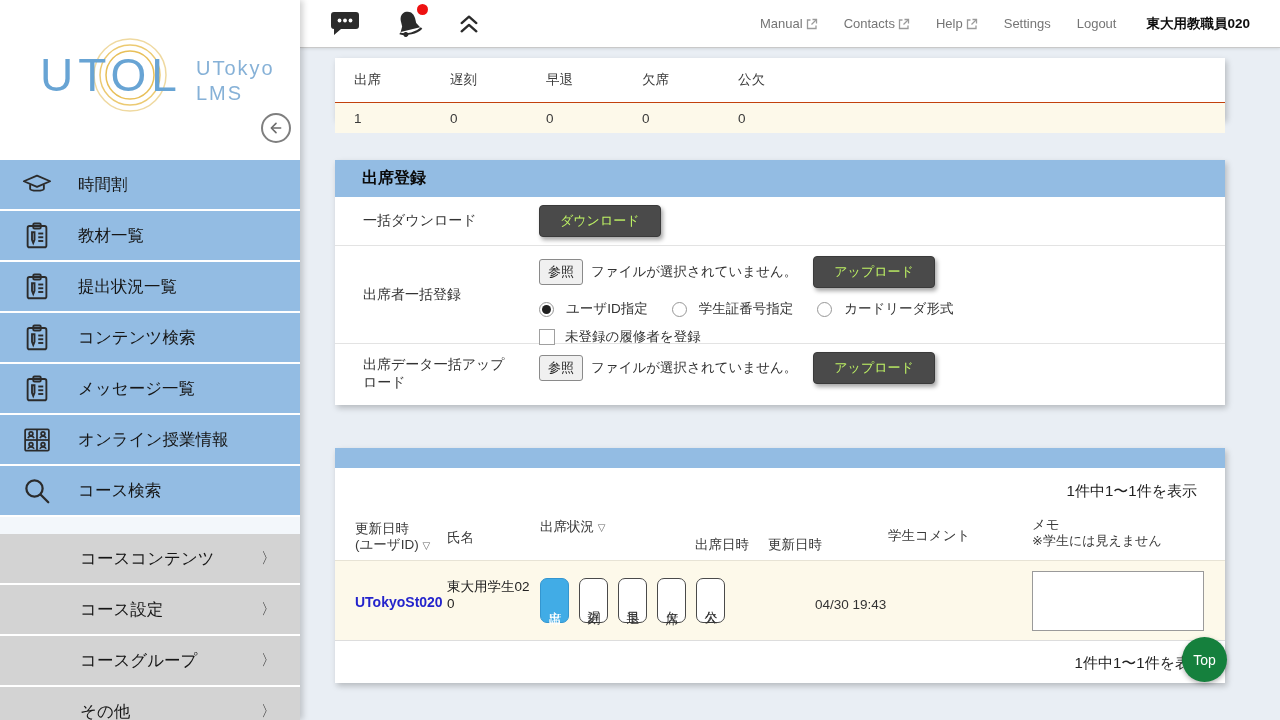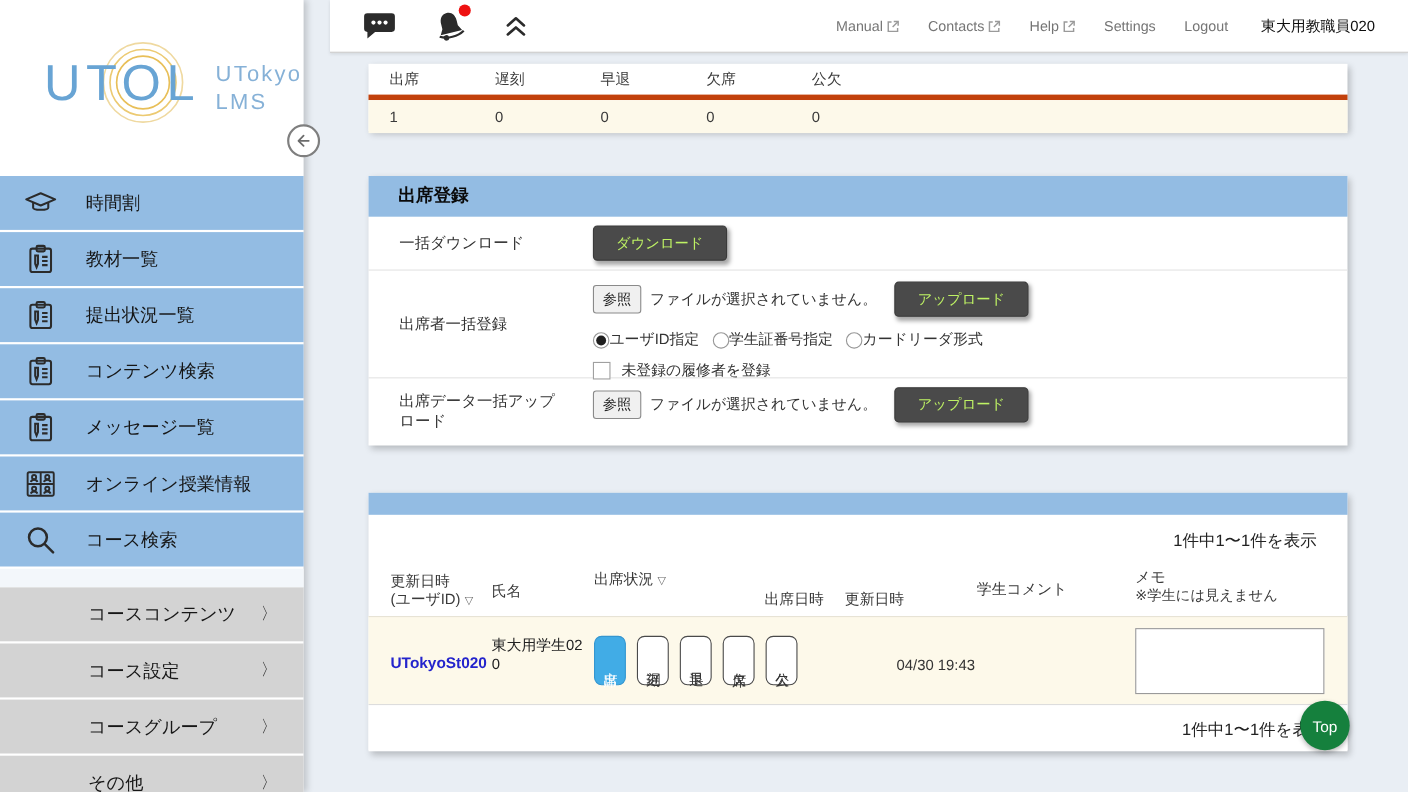--- a/index.html
+++ b/index.html
@@ -6,21 +6,21 @@
   html,body { width:1280px; height:720px; }
   body {
     position:relative; overflow:hidden;
     background:#e9eef4;
     font-family:"Liberation Sans","DejaVu Sans",sans-serif;
     color:#333;
   }
 
   
   #sidebar {
-    position:absolute; left:0; top:0; width:276px; height:720px;
+    position:absolute; left:0; top:0; width:300px; height:720px;
     background:#ffffff; box-shadow:3px 0 6px rgba(0,0,0,.18); z-index:6;
   }
   .logo-area { position:relative; height:160px; }
   .logo-rings { position:absolute; left:92px; top:37px; }
   .logo-title {
     position:absolute; left:40px; top:48px; z-index:2;
     font-size:46px; color:#68a4d4; letter-spacing:5px; font-weight:400;
   }
   .logo-sub {
     position:absolute; left:196px; top:56px; z-index:2;
@@ -60,31 +60,31 @@
     position:absolute; right:-4px; top:-5px; width:11px; height:11px;
     border-radius:50%; background:#ee1111;
   }
   .topbar-links {
     margin-left:auto; margin-right:30px; display:flex; align-items:center; gap:26px;
   }
   .topbar-link {
     font-size:13px; color:#757575; text-decoration:none;
     display:flex; align-items:center; gap:3px; cursor:pointer;
   }
-  .user-name { font-size:13.5px; font-weight:normal; color:#0d0d0d; margin-left:4px; }
+  .user-name { font-size:13.5px; font-weight:bold; color:#0d0d0d; margin-left:4px; }
 
   .panel {
     position:absolute; left:35px; width:890px; background:#fff;
     box-shadow:2px 3px 6px rgba(0,0,0,.22);
   }
 
   
   #panel-summary { top:58px; height:61px; }
   .sum-row { display:flex; padding-left:19px; align-items:center; }
-  .sum-head { height:33px; border-bottom:5px solid #c2410c; }
+  .sum-head { height:45px; border-bottom:1px solid #c2410c; }
   .sum-vals { height:30px; background:#fdf9ea; }
   .sum-cell { width:96px; font-size:13.5px; color:#3a3a3a; }
 
   
   #panel-form { top:160px; height:245px; }
   .panel-title {
     height:37px; background:#93bce3; display:flex; align-items:center;
     padding-left:27px; font-size:16px; font-weight:bold; color:#0a0a0a;
   }
   .form-row { display:flex; border-bottom:1px solid #e3e3e3; }
@@ -102,21 +102,21 @@
     background:#4a4a4a; color:#bef264; border:1px solid #3a3a3a; border-radius:4px;
     padding:6px 20px; font-size:13px; cursor:pointer;
     box-shadow:2px 3px 4px rgba(0,0,0,.35);
   }
   .btn-browse {
     background:#f0f0f0; border:1px solid #8a8a8a; border-radius:3px;
     padding:3px 8px; font-size:13px; color:#222; cursor:pointer;
   }
   .file-line { display:flex; align-items:center; gap:8px; }
   .no-file { font-size:13.5px; color:#333; margin-right:8px; }
-  .radio-line { display:flex; align-items:center; gap:0; margin-top:12px; }
+  .radio-line { display:flex; align-items:center; gap:12px; margin-top:12px; }
   .radio {
     width:15px; height:15px; border-radius:50%; border:1.5px solid #979797;
     background:#fff; display:inline-block; position:relative; cursor:pointer; flex:0 0 15px;
   }
   .radio.sel::after {
     content:''; position:absolute; left:2px; top:2px; right:2px; bottom:2px;
     background:#1f1f1f; border-radius:50%;
   }
   .radio-label { font-size:13.5px; color:#333; margin-right:12px; }
   .check-line { display:flex; align-items:center; gap:10px; margin-top:10px; }

